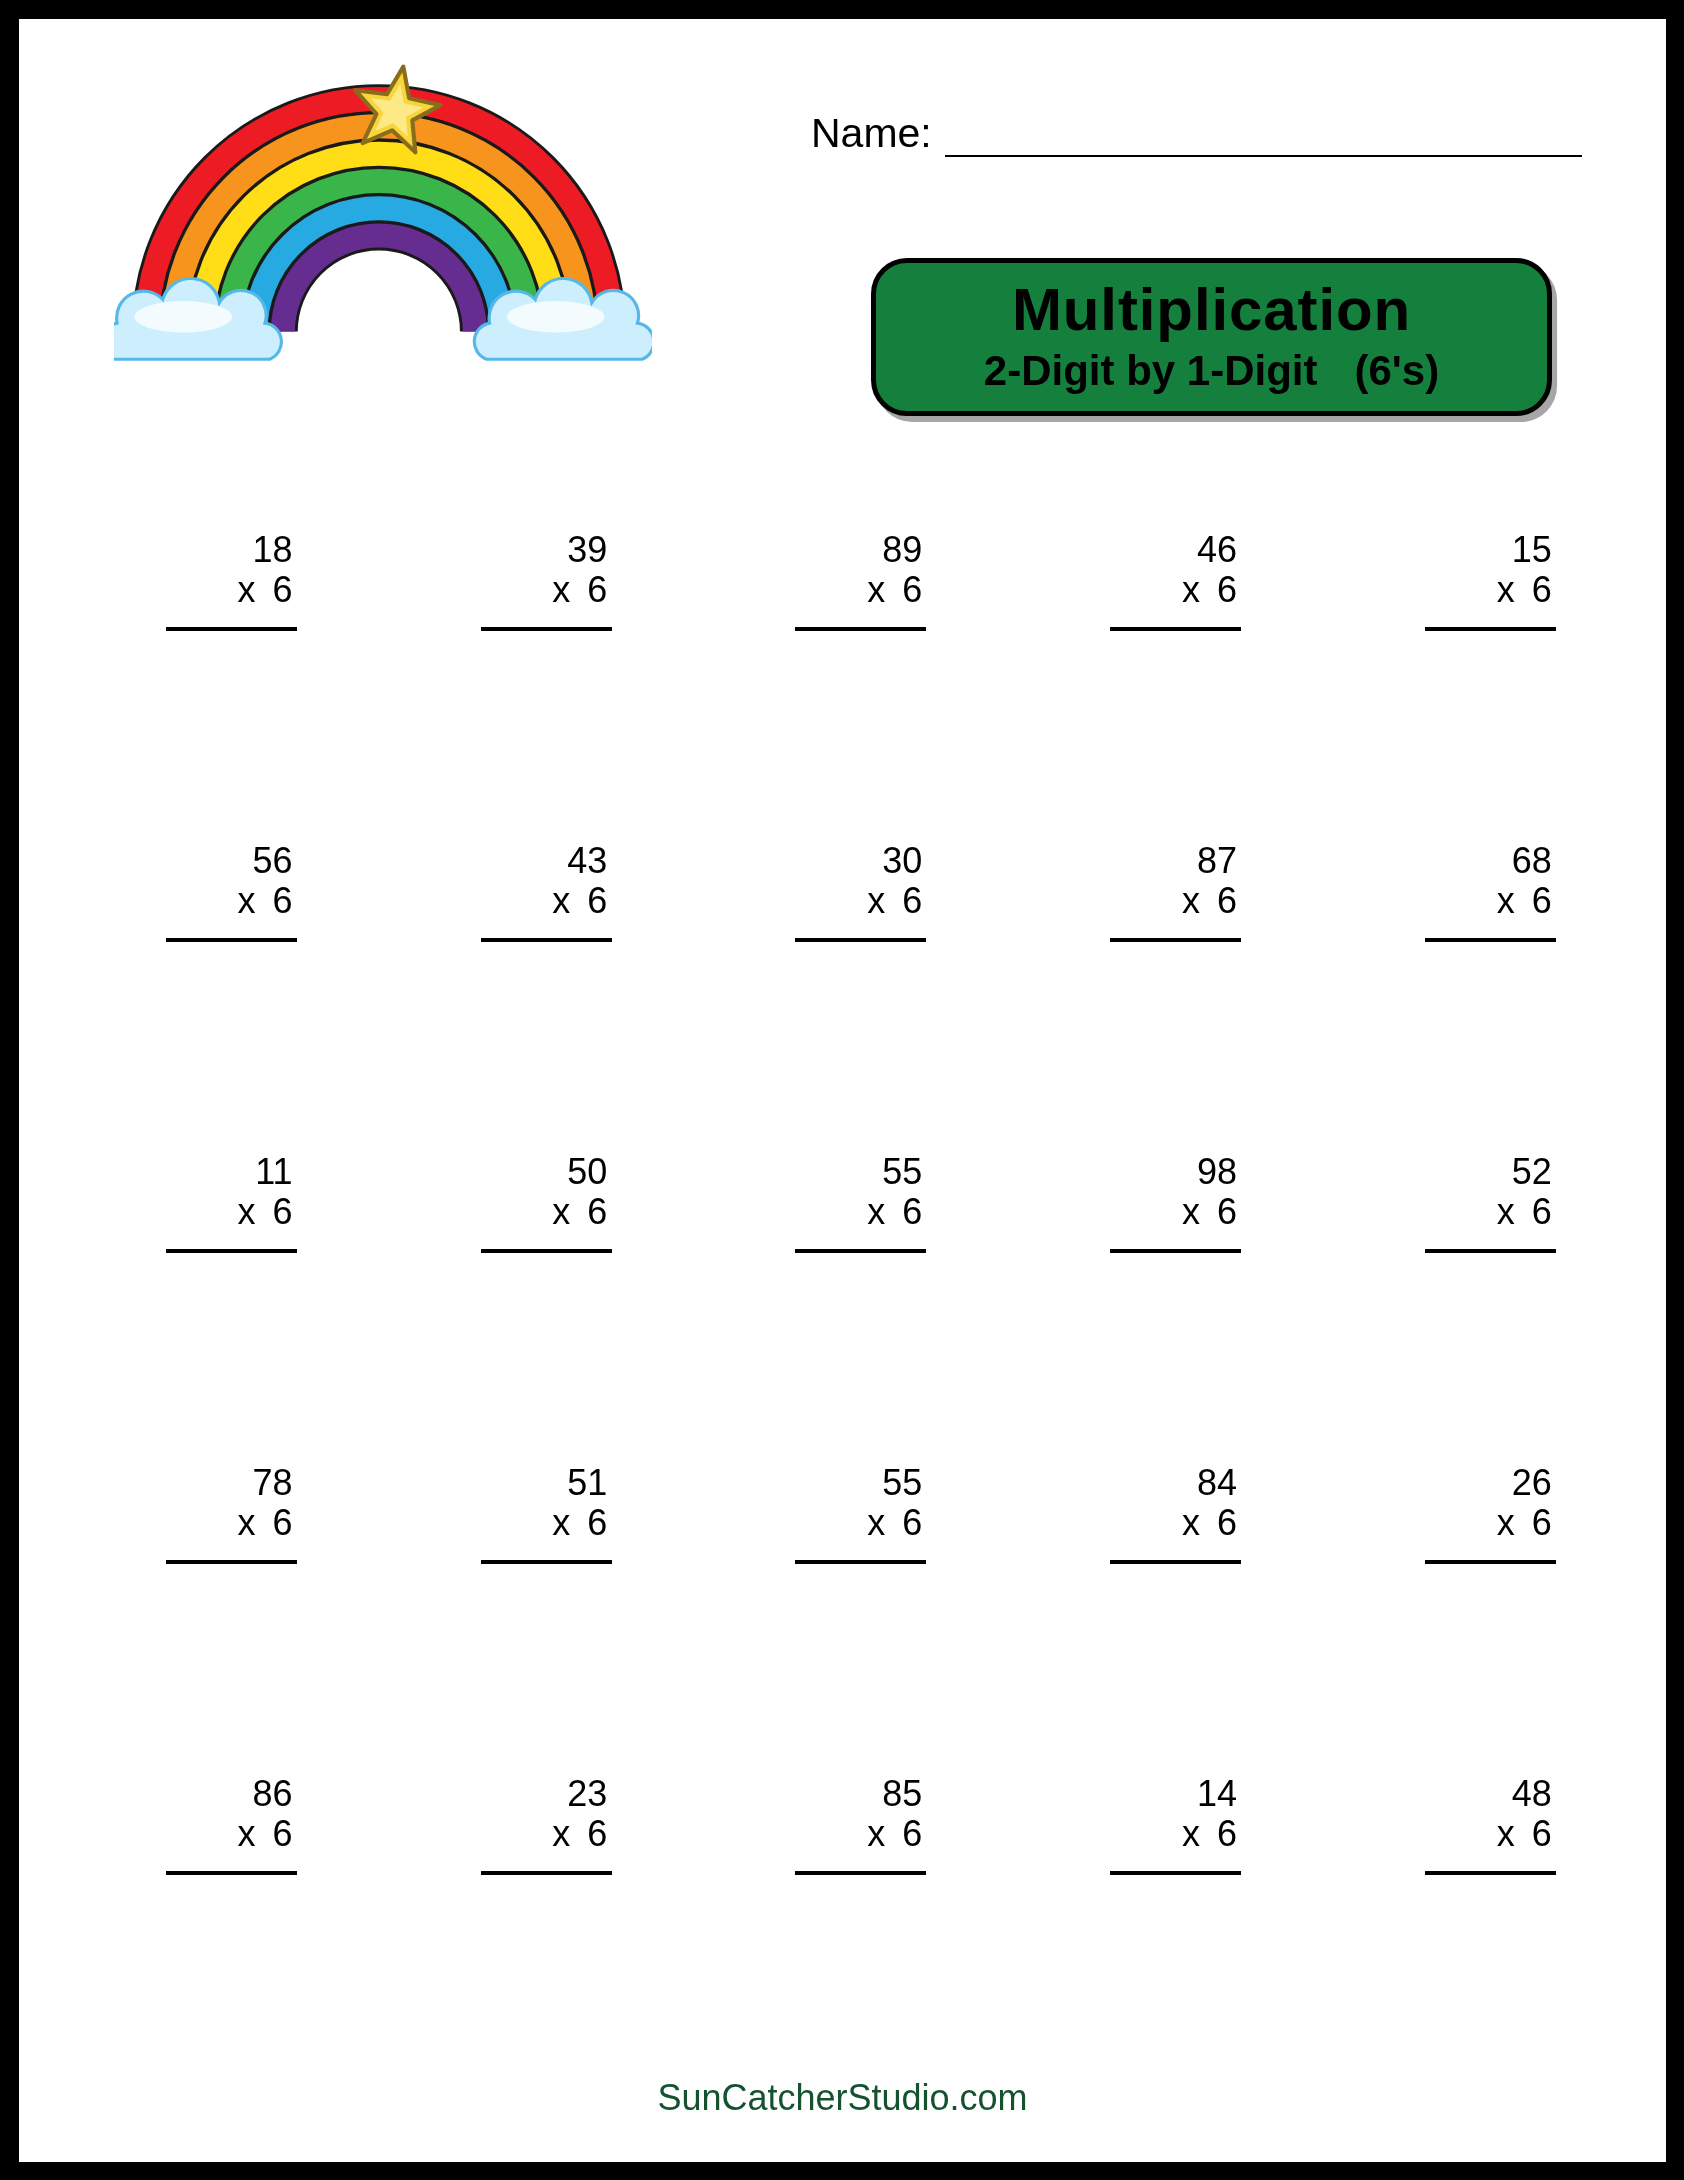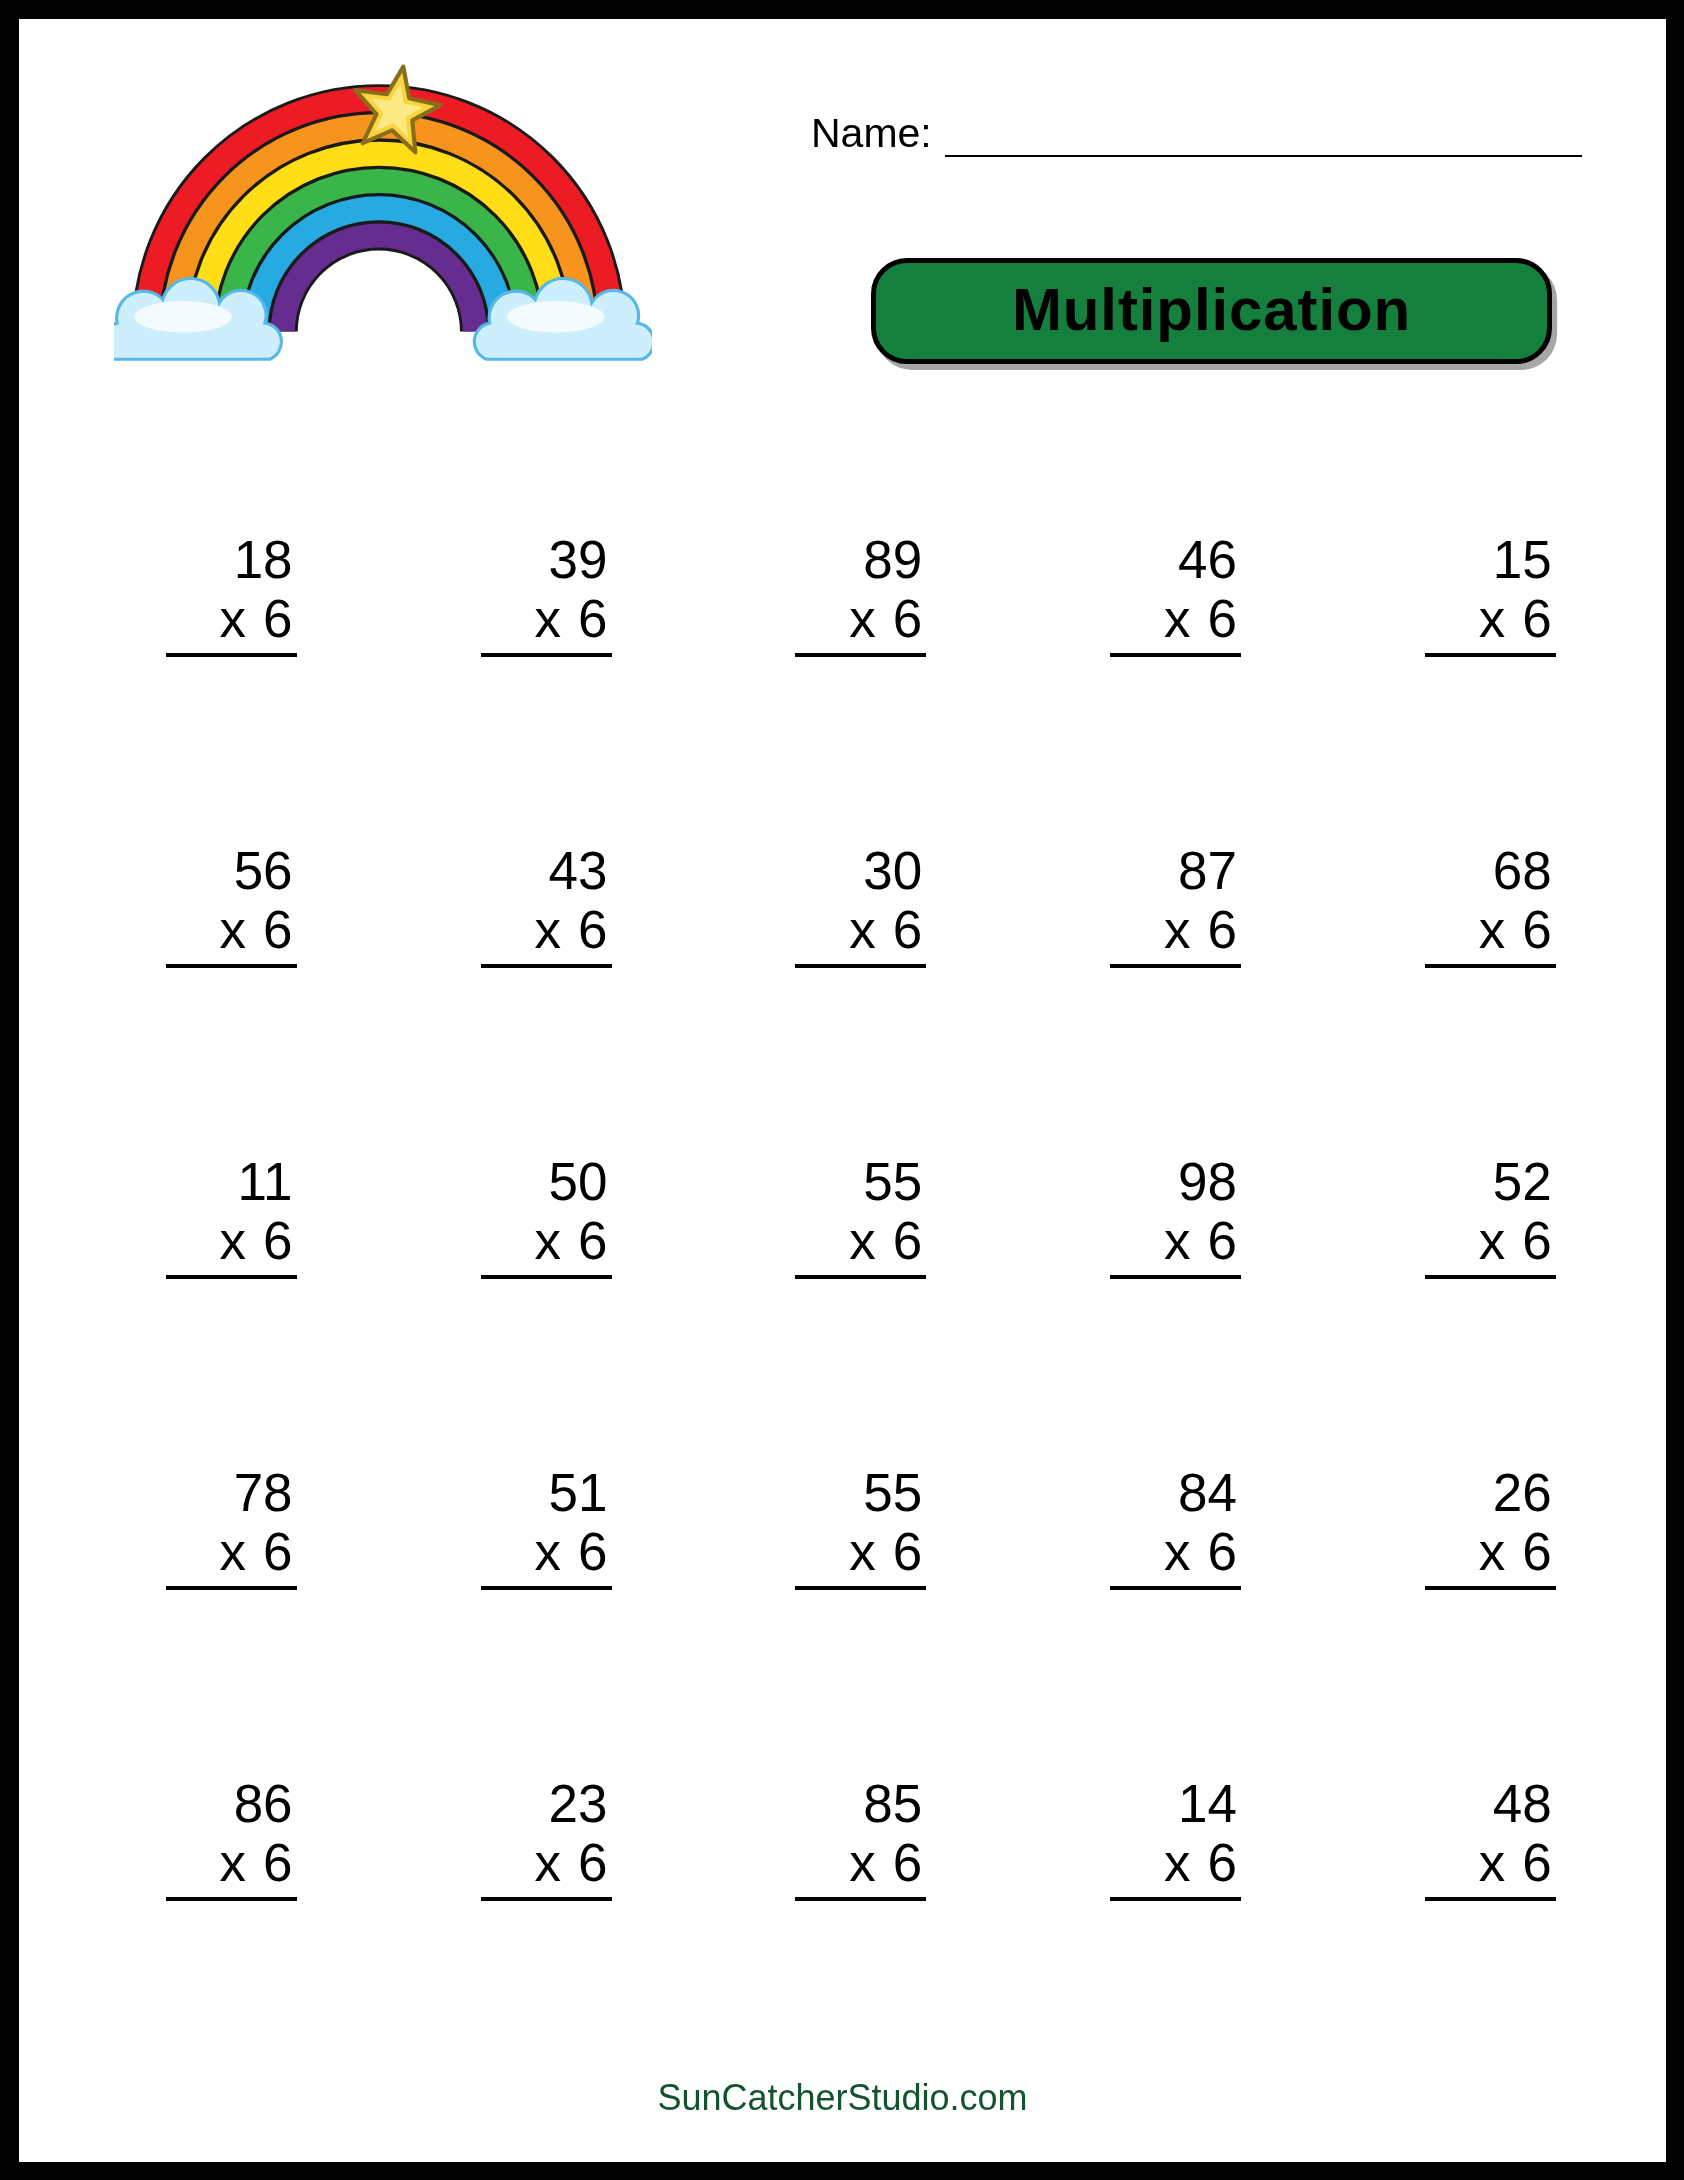--- a/index.html
+++ b/index.html
@@ -54,22 +54,22 @@
     position:absolute; left:55px; top:511px; width:1574px;
     display:grid;
     grid-template-columns:repeat(5, 1fr);
     grid-auto-rows:311px;
     justify-items:center;
     align-items:start;
   }
   .problem {
     width:131px;
     border-bottom:4.3px solid #000;
-    padding-bottom:4px;
-    font-size:53px;
+    padding-bottom:16px;
+    font-size:36px;
     line-height:1.12;
   }
   .problem .num { text-align:right; padding-right:4.3px; }
   .problem .op  { display:flex; justify-content:flex-end; gap:17px; padding-right:4.3px; }
 
   .footer {
     position:absolute; left:0; right:0; bottom:43px;
     text-align:center;
     font-size:36px;
     color:#14532d;
@@ -117,20 +117,24 @@
 
   <div class="fields">
     <div class="field-row">
       <span class="field-label">Name:</span>
       <span class="field-line"></span>
     </div>
   </div>
 
   <div class="title-box" style="background: #15803d;">
     <div class="title-main">Multiplication</div>
+    <div class="title-sub">
+      <span>2-Digit by 1-Digit</span>
+      <span>(6's)</span>
+    </div>
   </div>
 
   <div class="problems-grid">
       <div class="problem">
         <div class="num">18</div>
         <div class="op">
           <span>x</span>
           <span>6</span>
         </div>
       </div>

